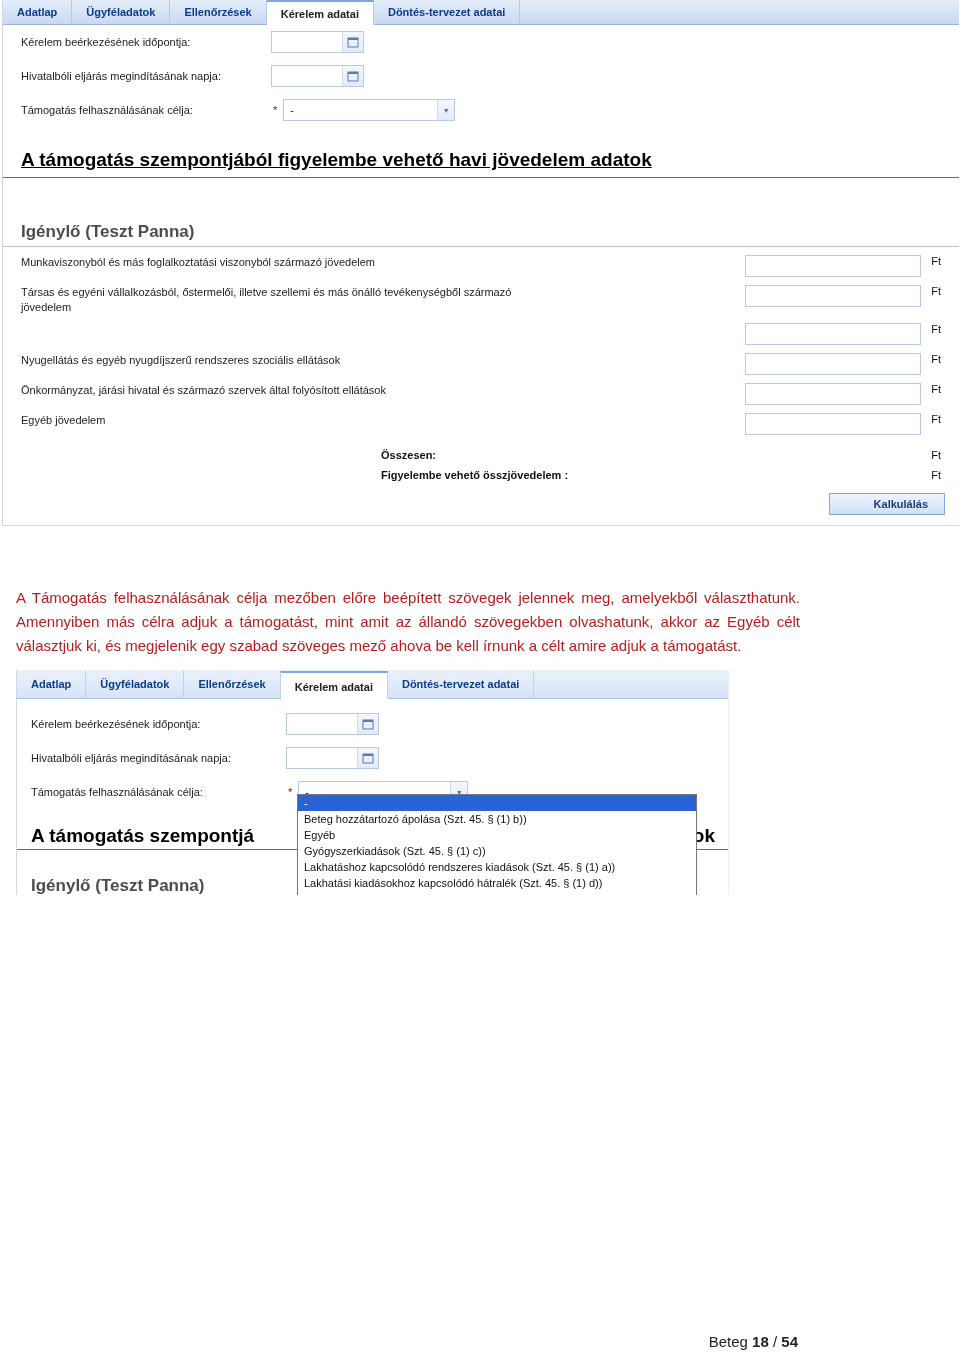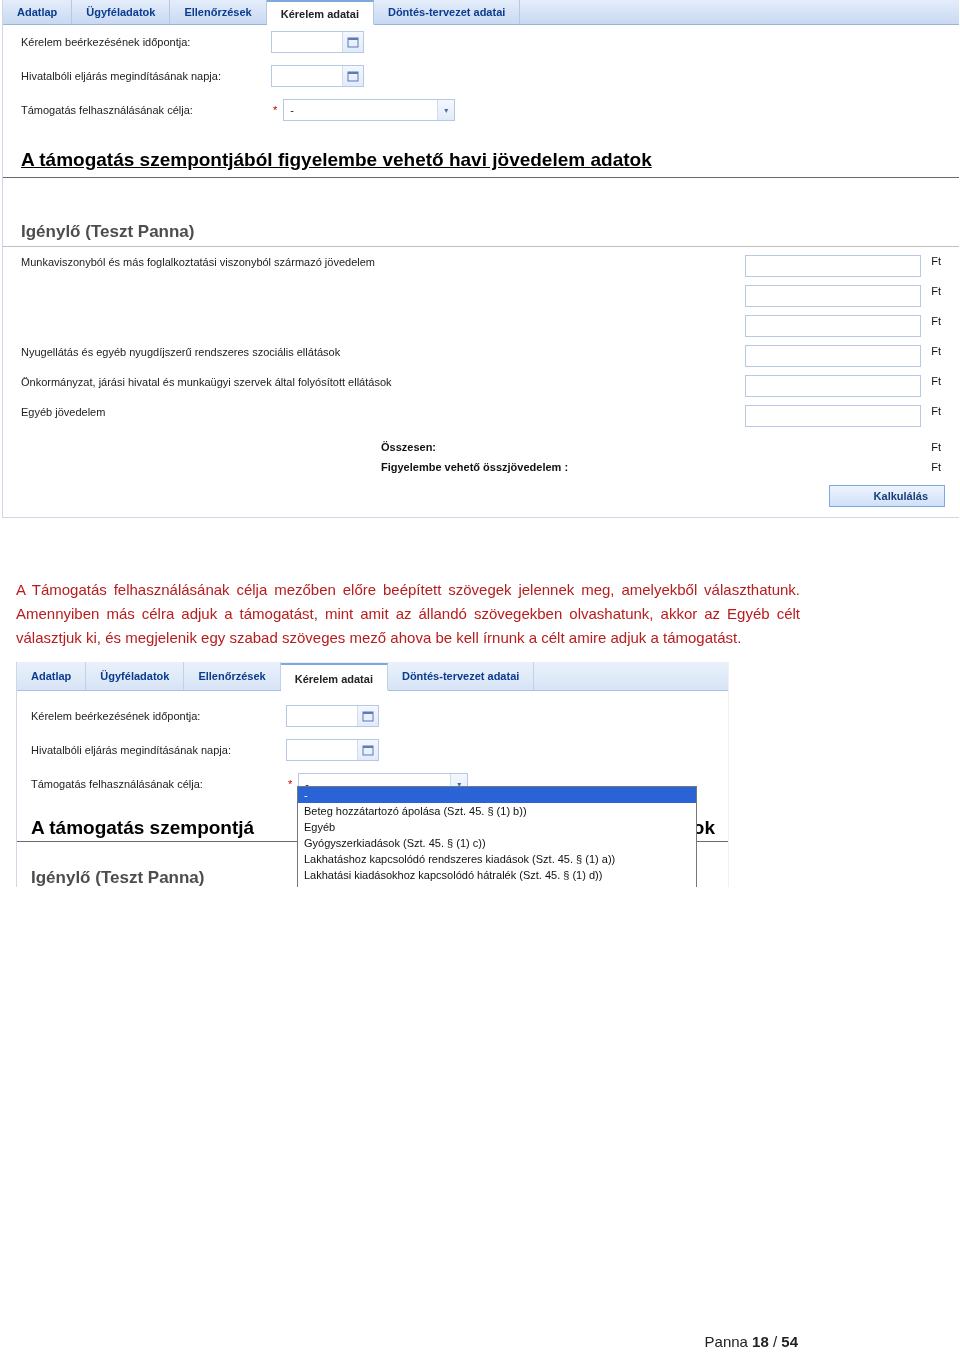--- a/index.html
+++ b/index.html
@@ -345,40 +345,41 @@
     <div class="section-h2">Igénylő (Teszt Panna)</div>
 
     <div class="income-row">
       <div class="ilabel">Munkaviszonyból és más foglalkoztatási viszonyból származó jövedelem</div>
       <div class="ifield">
           <input type="text" style="">
         </div>
       <div class="unit">Ft</div>
     </div>
     <div class="income-row">
+      <div class="ilabel" style="width:520px">Társas és egyéni vállalkozásból, őstermelői, illetve szellemi és más önálló tevékenységből származó jövedelem</div>
       <div class="ifield">
           <input type="text" style="">
         </div>
       <div class="unit">Ft</div>
     </div>
     <div class="income-row">
       <div class="ifield">
           <input type="text" style="">
         </div>
       <div class="unit">Ft</div>
     </div>
     <div class="income-row">
       <div class="ilabel">Nyugellátás és egyéb nyugdíjszerű rendszeres szociális ellátások</div>
       <div class="ifield">
           <input type="text" style="">
         </div>
       <div class="unit">Ft</div>
     </div>
     <div class="income-row">
-      <div class="ilabel">Önkormányzat, járási hivatal és munkaügyi szervek által folyósított ellátások</div>
+      <div class="ilabel">Önkormányzat, járási hivatal és származó szervek által folyósított ellátások</div>
       <div class="ifield">
           <input type="text" style="">
         </div>
       <div class="unit">Ft</div>
     </div>
     <div class="income-row">
       <div class="ilabel">Egyéb jövedelem</div>
       <div class="ifield">
           <input type="text" style="">
         </div>
@@ -462,15 +463,15 @@
         <span class="section-h1b" style="border:none; padding-right:2px;">A támogatás szempontjá</span>
         <span style="flex:1"></span>
         <span class="section-h1b" style="border:none; padding-left:0;">tok</span>
       </div>
 
       <div class="partial-h2" style="padding-left:14px;">Igénylő (Teszt Panna)</div>
     </div>
   </div>
 
   <div class="footer">
-    <span>Panna </span><b>18</b><span> / </span><b>54</b>
+    <span>Beteg </span><b>18</b><span> / </span><b>54</b>
   </div>
 </div>
 
 </body></html>

